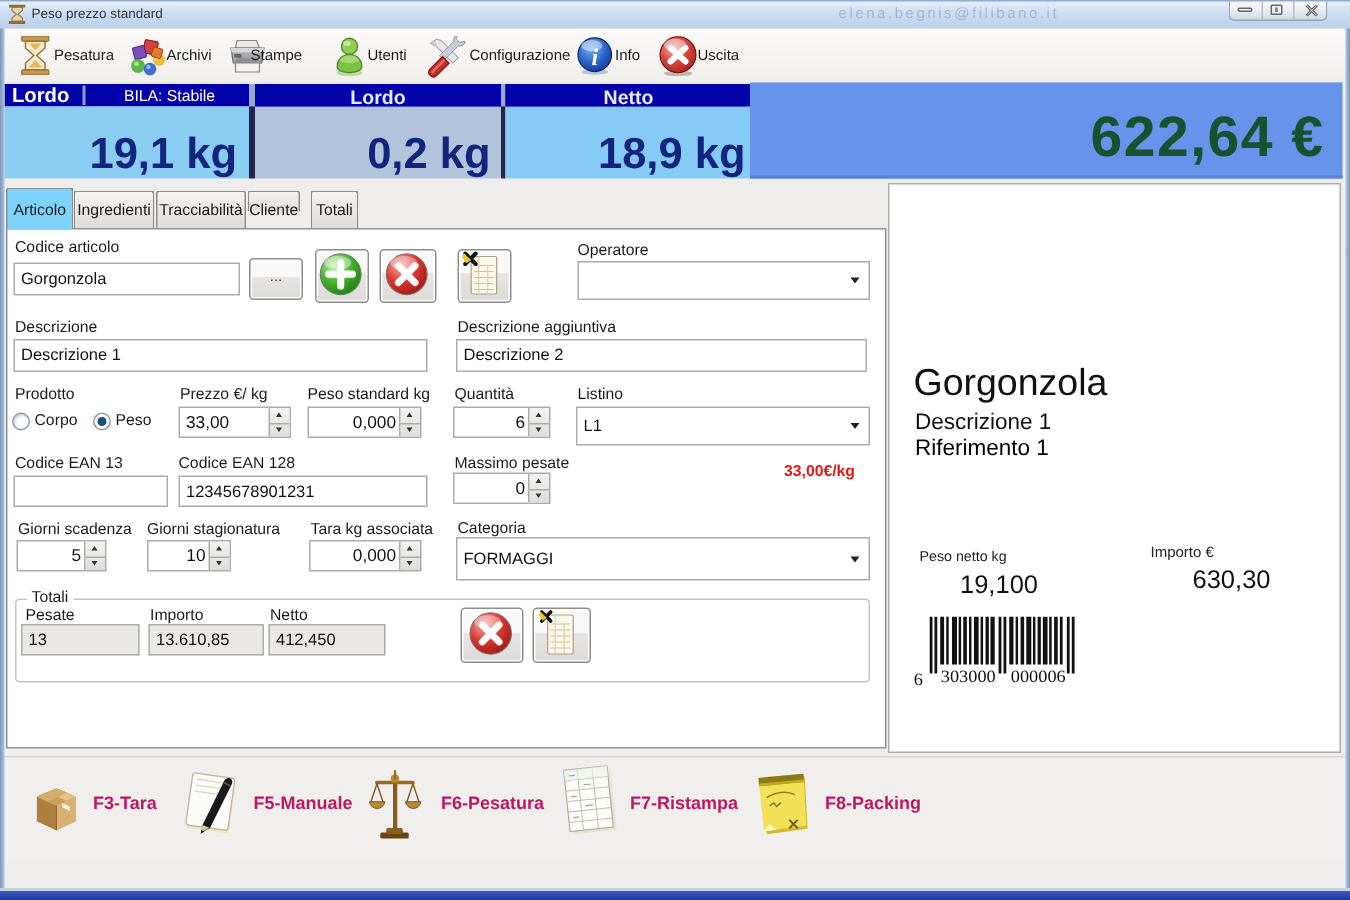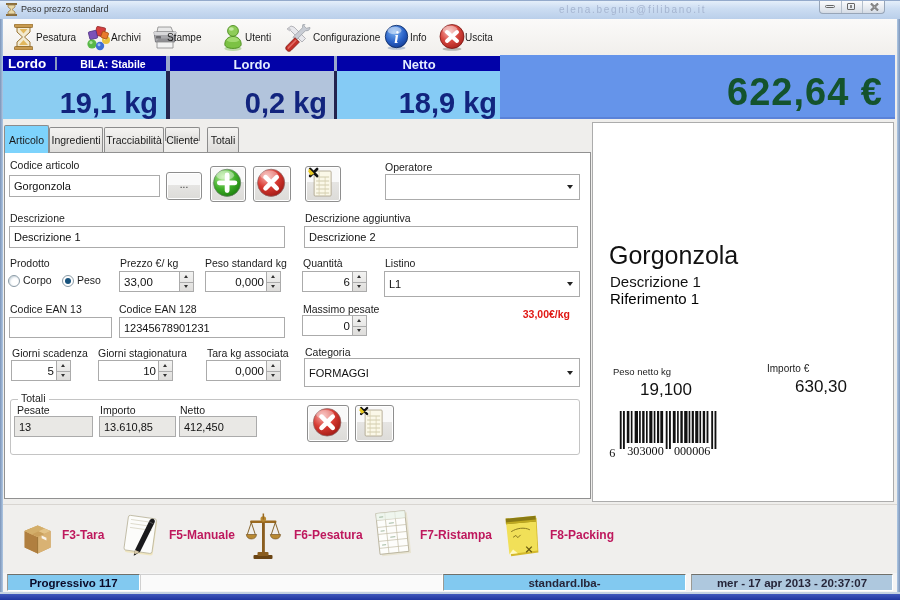--- a/index.html
+++ b/index.html
@@ -125,21 +125,21 @@
         <ellipse cx="11" cy="6.8" rx="7.5" ry="4" fill="#fff" opacity="0.4"></ellipse>
         <path d="M8 9 L18 18 M18 9 L8 18" stroke="#fff" stroke-width="4" stroke-linecap="round"></path>
       </svg>
     <div class="tblab" style="left:462px;top:13px">Uscita</div>
   </div>
 
   <div class="abs" id="header" style="left:3px;top:55px;width:894px;height:65px;background:#EFEEEC">
     <div class="abs" style="left:0;top:1px;width:495px;height:15px;background:#0202A8"></div>
     <div class="abs" style="left:5px;top:1px;font-size:13.5px;font-weight:bold;color:#fff">Lordo</div>
     <div class="abs" style="left:52px;top:2px;width:2px;height:13px;background:#8a9ac0"></div>
-    <div class="abs" style="left:54px;top:3px;width:112px;text-align:center;font-size:10.5px;font-weight:bold;color:#fff">BILA: Stabile</div>
+    <div class="abs" style="left:54px;top:3px;width:112px;text-align:center;font-size:10.5px;font-weight:normal;color:#fff">BILA: Stabile</div>
     <div class="abs" style="left:0;top:16px;width:163px;height:48px;background:#8BCDF2"></div>
     <div class="abs" style="left:163px;top:1px;width:4px;height:15px;background:#9AA8CC"></div>
     <div class="abs" style="left:163px;top:16px;width:4px;height:48px;background:#23234e"></div>
     <div class="abs" style="left:167px;top:16px;width:164px;height:48px;background:#B2C4DC"></div>
     <div class="abs" style="left:331px;top:1px;width:3px;height:15px;background:#9AA8CC"></div>
     <div class="abs" style="left:331px;top:16px;width:3px;height:48px;background:#23234e"></div>
     <div class="abs" style="left:334px;top:16px;width:164px;height:48px;background:#85CBF5"></div>
     <div class="abs" style="left:167px;top:1px;width:164px;height:15px;background:#0202A8;text-align:center;font-size:13px;font-weight:bold;color:#E4ECFF;padding-top:1px;box-sizing:border-box">Lordo</div>
     <div class="abs" style="left:334px;top:1px;width:164px;height:15px;background:#0202A8;text-align:center;font-size:13px;font-weight:bold;color:#E4ECFF;padding-top:1px;box-sizing:border-box">Netto</div>
     <div class="abs" style="left:0;top:32px;width:155px;text-align:right;font-size:29px;font-weight:bold;color:#12247E">19,1 kg</div>
@@ -220,21 +220,21 @@
   <div class="lbl" style="left:10px;top:303px">Codice EAN 13</div>
   <div class="inp" style="left:9px;top:317px;width:103px;height:21px"></div>
   <div class="lbl" style="left:119px;top:303px">Codice EAN 128</div>
   <div class="inp" style="left:119px;top:317px;width:166px;height:21px">12345678901231</div>
   <div class="lbl" style="left:303px;top:303px">Massimo pesate</div>
   <div class="inp" style="left:302px;top:315px;width:65px;height:21px;text-align:right;padding-right:16px;font-size:11.5px">0<span class="spinbtn"></span><span class="spinmid"></span></div>
   <div class="lbl" style="left:470px;top:308px;width:100px;text-align:right;font-weight:bold;color:#E01814">33,00€/kg</div>
   <div class="lbl" style="left:12px;top:347px">Giorni scadenza</div>
   <div class="inp" style="left:11px;top:360px;width:60px;height:21px;text-align:right;padding-right:16px;font-size:11.5px">5<span class="spinbtn"></span><span class="spinmid"></span></div>
   <div class="lbl" style="left:98px;top:347px">Giorni stagionatura</div>
-  <div class="inp" style="left:98px;top:360px;width:75px;height:21px;text-align:right;padding-right:16px;font-size:11.5px">10<span class="spinbtn"></span><span class="spinmid"></span></div>
+  <div class="inp" style="left:98px;top:360px;width:56px;height:21px;text-align:right;padding-right:16px;font-size:11.5px">10<span class="spinbtn"></span><span class="spinmid"></span></div>
   <div class="lbl" style="left:207px;top:347px">Tara kg associata</div>
   <div class="inp" style="left:206px;top:360px;width:75px;height:21px;text-align:right;padding-right:16px;font-size:11.5px">0,000<span class="spinbtn"></span><span class="spinmid"></span></div>
   <div class="lbl" style="left:305px;top:346px">Categoria</div>
   <div class="inp" style="left:304px;top:358px;width:276px;height:29px;padding-top:8px">FORMAGGI<span class="ddarrow"></span></div>
 
   <div class="abs" style="left:10px;top:399px;width:570px;height:56px;border:1px solid #C4C4C4;border-radius:3px;box-sizing:border-box"></div>
   <div class="abs" style="left:18px;top:392px;background:#fff;padding:0 3px;font-size:10.5px;color:#1b1b1b">Totali</div>
   <div class="lbl" style="left:17px;top:404px">Pesate</div>
   <div class="inp ro" style="left:14px;top:416px;width:79px;height:21px">13</div>
   <div class="lbl" style="left:100px;top:404px">Importo</div>
@@ -365,26 +365,20 @@
         <path d="M5.6 5.6 L35.6 2.8 L37.5 37.5 L9.4 41.2 Z" fill="#f1e058"></path>
         <path d="M5.6 5.6 L35.6 2.8 L36 8.4 L6 11.2 Z" fill="#8a7a14"></path>
         <path d="M5.9 9.4 L35.9 6.6 36 8.4 6 11.2 Z" fill="#c0aa20"></path>
         <path d="M11.2 18.7 c5.6-3.7 13.1-4.7 18.7-1.9 M13.1 24.3 l2.8-1.9 1.9 2.3 2.8-2.8" stroke="#8a7a20" stroke-width="1" fill="none"></path>
         <path d="M26.2 33.6 l5.6 5.6 M31.8 33.6 l-5.6 5.6" stroke="#6a5c10" stroke-width="1.3"></path>
         <path d="M9.4 41.2 l3.7-4.7 4.7 3.7 Z" fill="#fff8c0"></path>
       </svg>
     <div class="fnlab" style="left:547px;top:23px">F8-Packing</div>
   </div>
 
-  <div class="abs" id="status" style="left:3px;top:573px;width:894px;height:19px;background:#F4F4F4">
-    <div class="abs" style="left:4px;top:1px;width:133px;height:17px;background:#82C9F0;border:1px solid #8aa8c0;border-top-color:#70706a;border-left-color:#9a9a94;border-bottom-color:#fff;border-right-color:#fff;box-sizing:border-box;font-size:11.5px;font-weight:bold;color:#0a0a28;text-align:center;padding-top:2px">Progressivo 117</div>
-    <div class="abs" style="left:137px;top:1px;width:303px;height:17px;background:#FAFAFA;border:1px solid #D0D0D0;border-bottom-color:#fff;border-right-color:#fff;box-sizing:border-box"></div>
-    <div class="abs" style="left:440px;top:1px;width:243px;height:17px;background:#82C9F0;border:1px solid #8aa8c0;border-top-color:#70706a;border-left-color:#9a9a94;border-bottom-color:#fff;border-right-color:#fff;box-sizing:border-box;font-size:11.5px;font-weight:bold;color:#26263a;text-align:center;padding-top:2px">standard.lba-</div>
-    <div class="abs" style="left:688px;top:1px;width:202px;height:17px;background:#AEC8DE;border:1px solid #8FA8BC;border-top-color:#70706a;border-left-color:#9a9a94;border-bottom-color:#fff;border-right-color:#fff;box-sizing:border-box;font-size:11.5px;font-weight:bold;color:#26263a;text-align:center;padding-top:2px">mer - 17 apr 2013 - 20:37:07</div>
-  </div>
 
   <div class="abs" id="strip" style="left:0;top:592px;width:900px;height:2px;background:#C5D2E2"></div>
   <div class="abs" style="left:0;top:594px;width:900px;height:6px;background:linear-gradient(#4058BC,#2036A0)"></div>
 
   <div class="abs" style="left:0;top:19px;width:3px;height:573px;background:linear-gradient(90deg,#7C94B8,#AFC8E4)"></div>
   <div class="abs" style="left:897px;top:19px;width:3px;height:573px;background:linear-gradient(90deg,#AFC8E4,#7C94B8)"></div>
   <div class="abs" style="left:0;top:0;width:900px;height:1px;background:#94AACB"></div>
 </div>
 
 </body></html>

